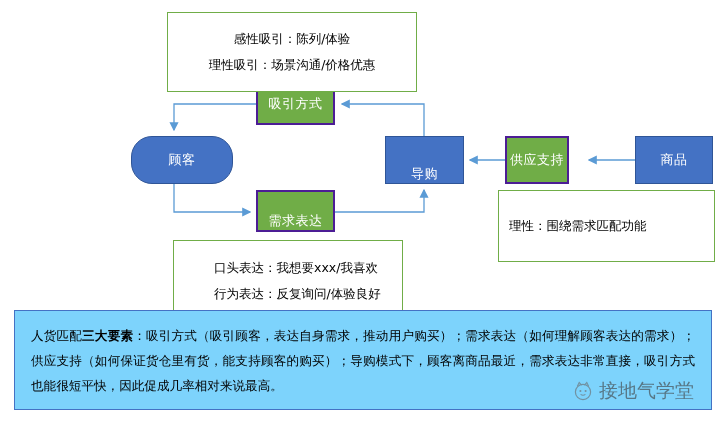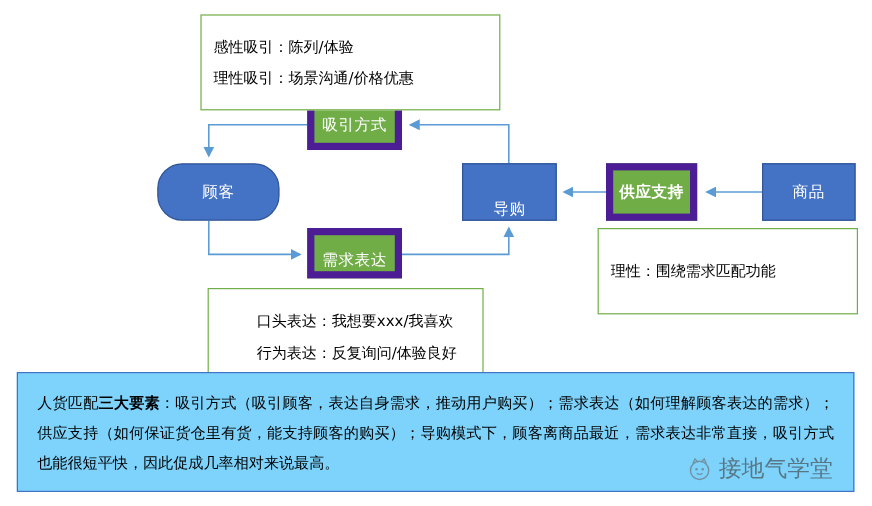--- a/index.html
+++ b/index.html
@@ -33,26 +33,26 @@
     box-sizing: border-box;
     z-index: 3;
     white-space: nowrap;
   }
   .node.blue {
     background: #4472C4;
     border: 1px solid #2F5597;
   }
   .node.green {
     background: #70AD47;
-    border: 6px solid #4c1d95;
+    border: 2px solid #4c1d95;
   }
 
   #node-customer   { left: 131px; top: 136px; width: 102px; height: 48px; border-radius: 21px; }
   #node-guide      { left: 385px; top: 136px; width: 79px;  height: 48px; align-items: flex-end; }
-  #node-supply     { left: 505px; top: 136px; width: 76px;  height: 48px; font-weight: bold; }
+  #node-supply     { left: 505px; top: 136px; width: 64px;  height: 48px; }
   #node-product    { left: 635px; top: 136px; width: 78px;  height: 48px; }
   #node-attract    { left: 256px; top: 83px;  width: 79px;  height: 42px; }
   #node-demand     { left: 256px; top: 190px; width: 79px;  height: 42px; align-items: flex-end; }
 
   
   .callout {
     position: absolute;
     border: 1px solid #70AD47;
     background: #ffffff;
     box-sizing: border-box;
@@ -62,21 +62,21 @@
     z-index: 4;
     padding: 4px 10px;
   }
   .callout .line {
     font-size: 12.5px;
     line-height: 26px;
     white-space: nowrap;
     color: #000000;
   }
 
-  #callout-attract { left: 167px; top: 12px;  width: 250px; height: 80px; }
+  #callout-attract { left: 167px; top: 12px;  width: 250px; height: 80px; align-items: center; }
   #callout-supply  { left: 498px; top: 190px; width: 217px; height: 72px; }
   #callout-demand  { left: 173px; top: 240px; width: 230px; height: 82px; padding-left: 40px; }
 
   
   #summary-panel {
     position: absolute;
     left: 14px;
     top: 310px;
     width: 698px;
     height: 100px;

